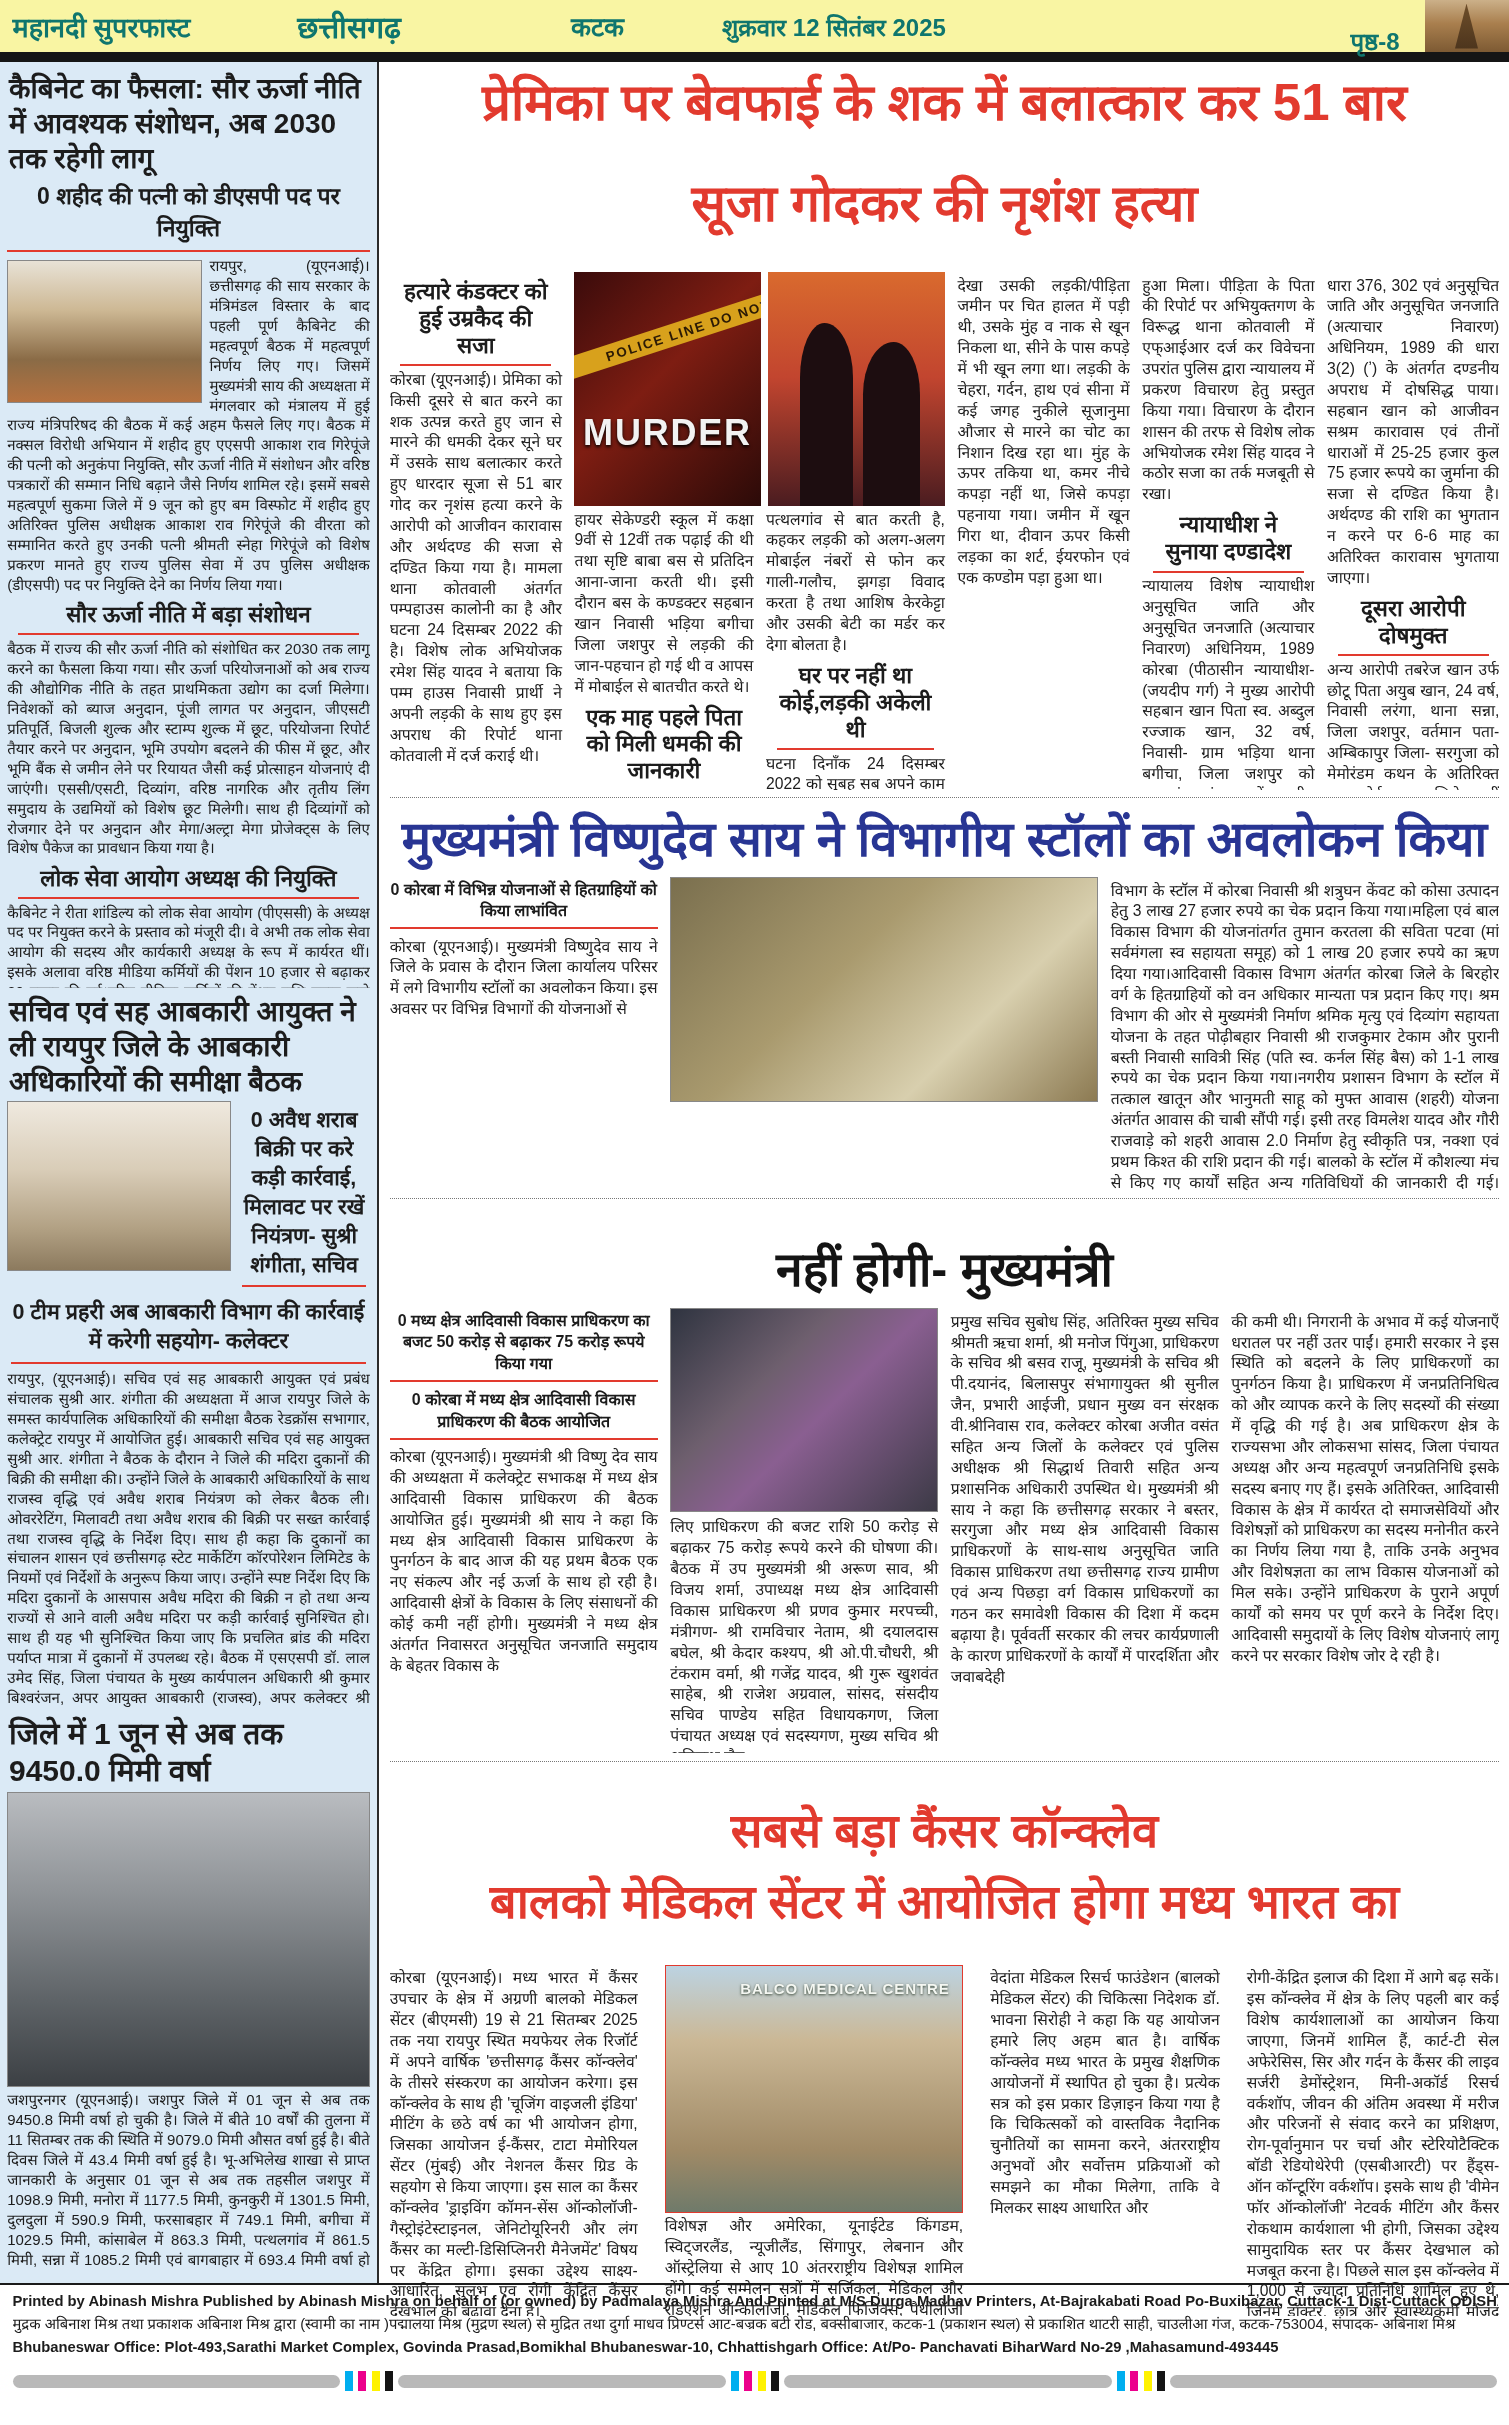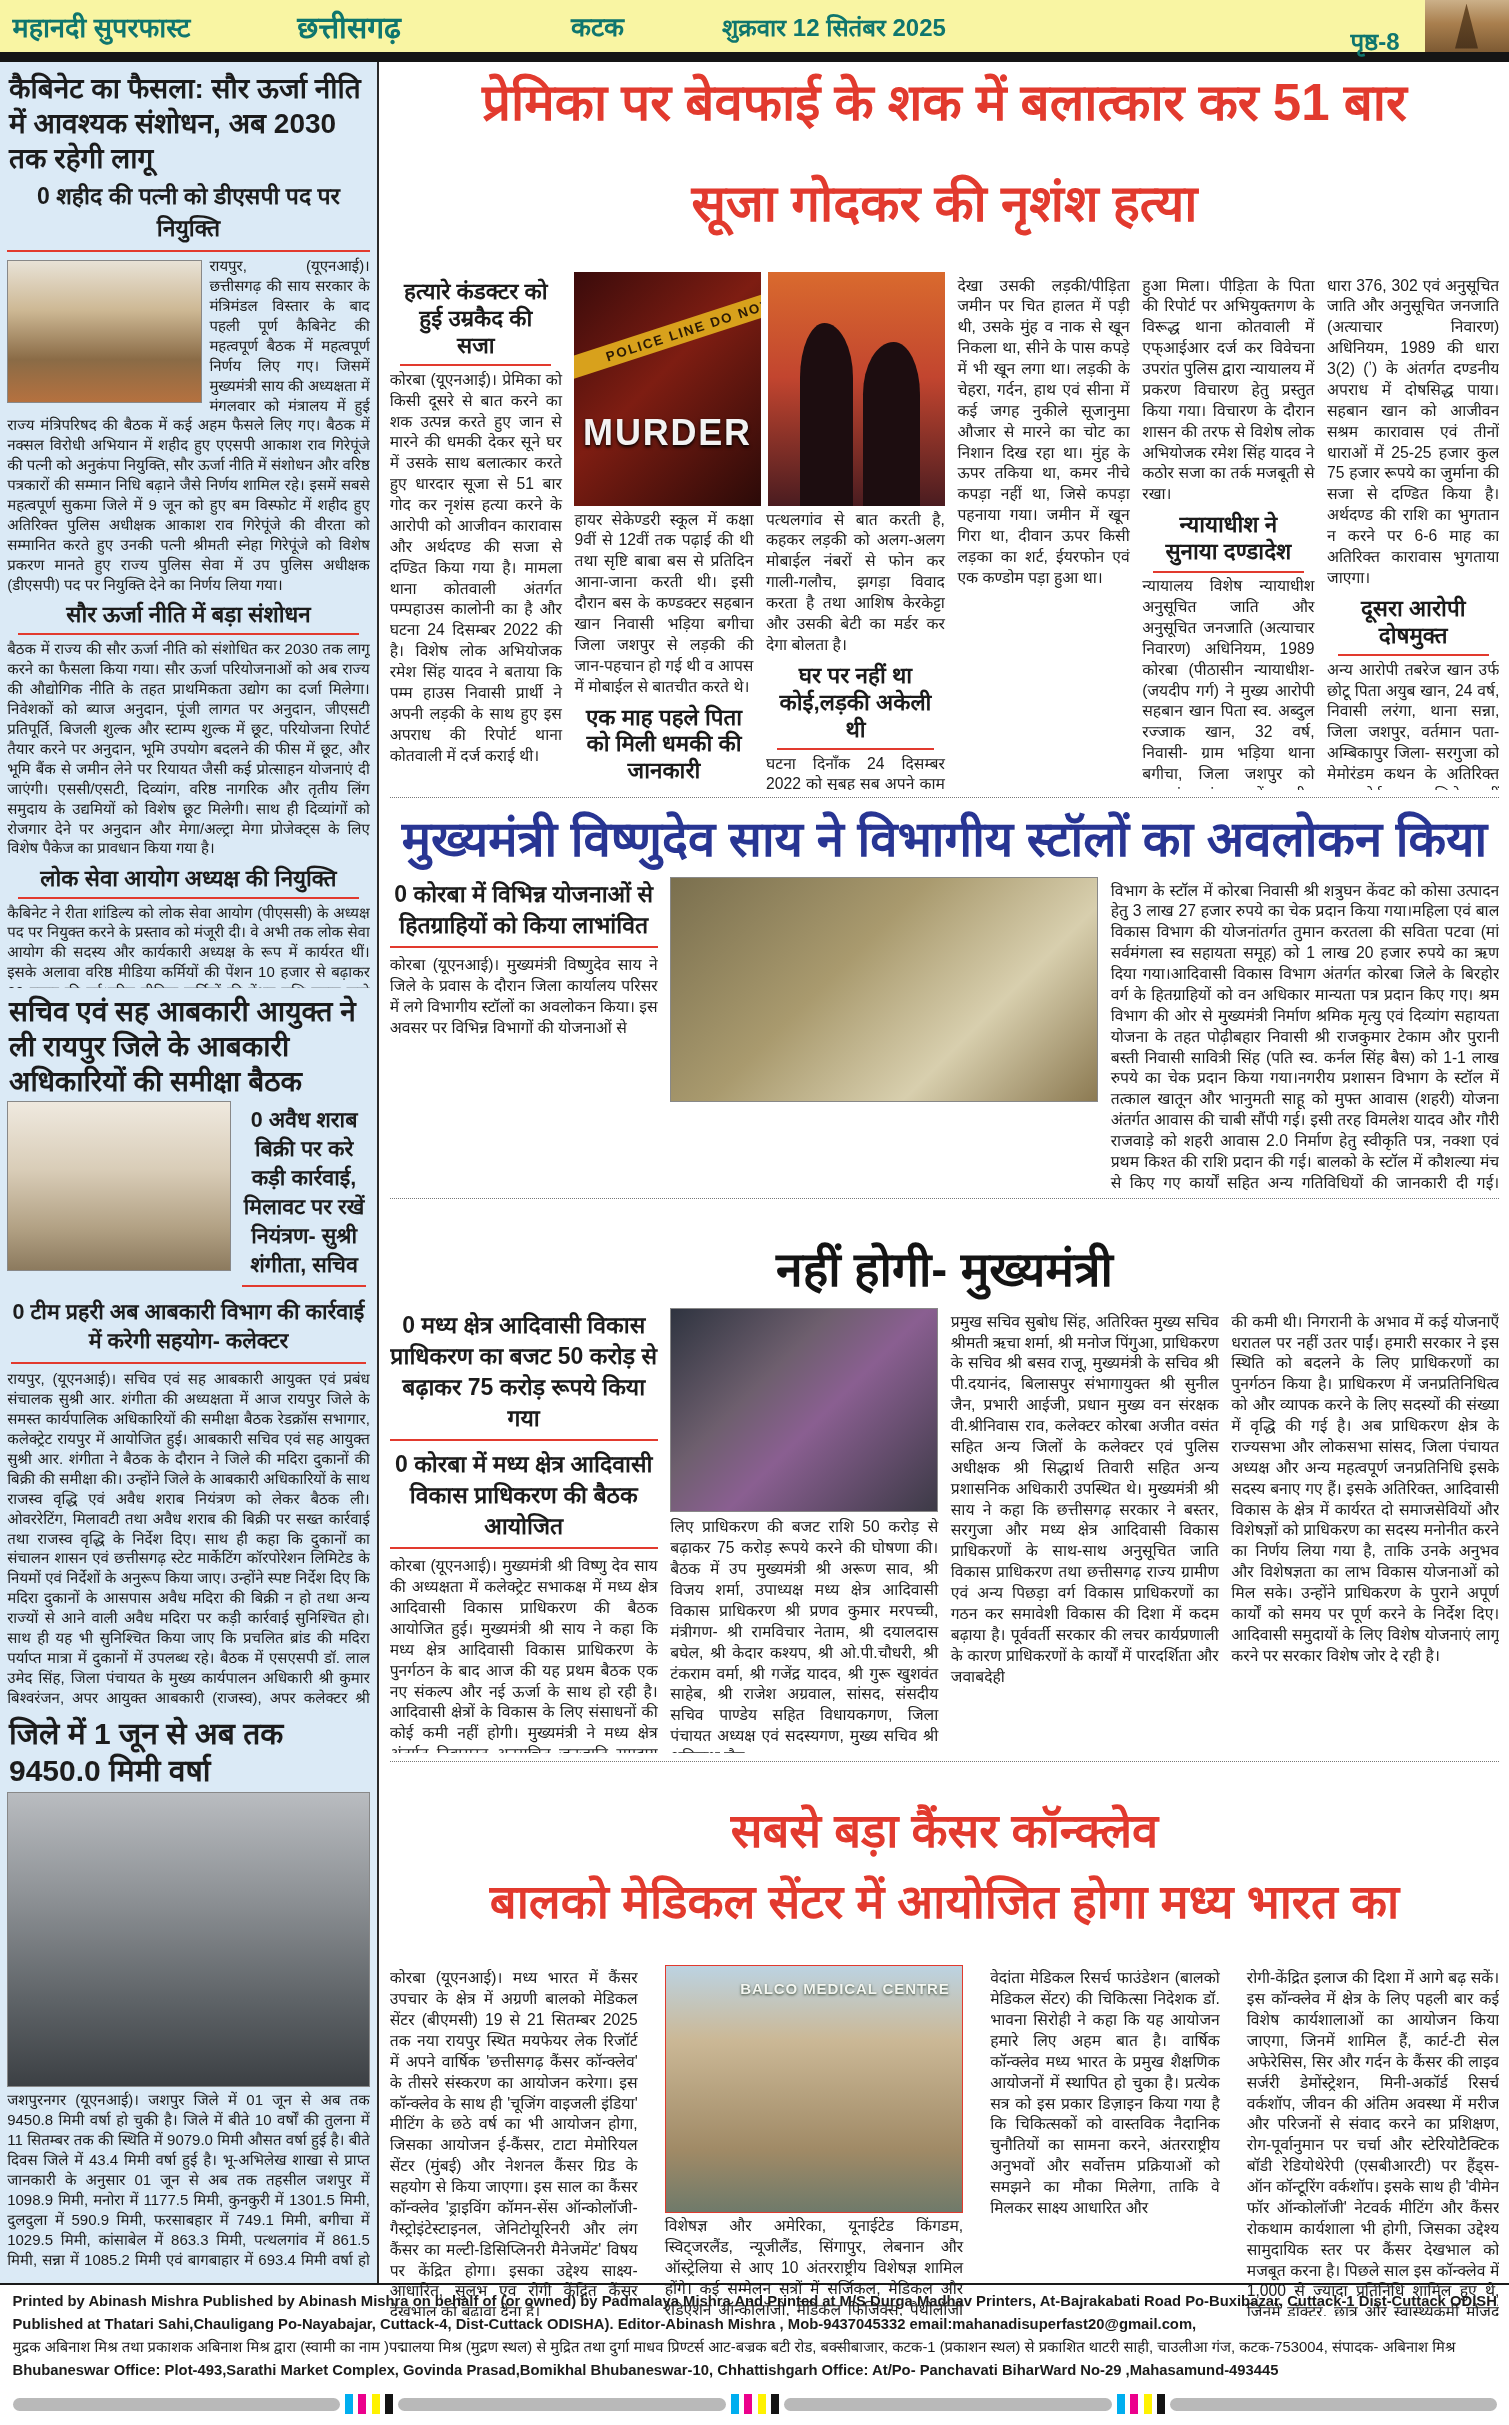--- a/index.html
+++ b/index.html
@@ -89,21 +89,21 @@
 
   
   .sec-tribal{height:547px;}
   .black-headline{color:#141414;font-weight:bold;text-align:center;line-height:1.3;}
   .tribal-h1{font-size:48px;}
   .tribal-h2{font-size:48px;margin-bottom:7.2px;}
   .tribal-cols{display:flex;gap:12.5px;}
   .tcol{flex:1;min-width:0;}
   .tribal-photo{width:100%;height:204px;margin-bottom:5.4px;
      background:linear-gradient(135deg,#2f3440 0%,#6e5f6e 35%,#8a5f91 55%,#3c3a46 100%);}
-  .tribal-bullet{font-size:23px;font-weight:bold;text-align:center;line-height:1.35;
+  .tribal-bullet{font-size:16px;font-weight:bold;text-align:center;line-height:1.35;
      padding-bottom:5.4px;border-bottom:2.7px solid #e23a2e;margin:1.8px 0 7.2px 0;}
 
   
   .sec-cancer{height:547px;}
   .cancer-h1{font-size:47px;margin-top:3.6px;}
   .cancer-h2{font-size:47px;margin-bottom:9px;}
   .cancer-cols{display:flex;gap:27px;}
   .ccol1{flex:1.08;min-width:0;}
   .ccol2{flex:1.3;min-width:0;}
   .ccol3{flex:1;min-width:0;}
@@ -283,21 +283,20 @@
             <p class="body-txt">रोगी-केंद्रित इलाज की दिशा में आगे बढ़ सकें। इस कॉन्क्लेव में क्षेत्र के लिए पहली बार कई विशेष कार्यशालाओं का आयोजन किया जाएगा, जिनमें शामिल हैं, कार्ट-टी सेल अफेरेसिस, सिर और गर्दन के कैंसर की लाइव सर्जरी डेमोंस्ट्रेशन, मिनी-अकॉर्ड रिसर्च वर्कशॉप, जीवन की अंतिम अवस्था में मरीज और परिजनों से संवाद करने का प्रशिक्षण, रोग-पूर्वानुमान पर चर्चा और स्टेरियोटैक्टिक बॉडी रेडियोथेरेपी (एसबीआरटी) पर हैंड्स-ऑन कॉन्टूरिंग वर्कशॉप। इसके साथ ही 'वीमेन फॉर ऑन्कोलॉजी' नेटवर्क मीटिंग और कैंसर रोकथाम कार्यशाला भी होगी, जिसका उद्देश्य सामुदायिक स्तर पर कैंसर देखभाल को मजबूत करना है। पिछले साल इस कॉन्क्लेव में 1,000 से ज्यादा प्रतिनिधि शामिल हुए थे, जिनमें डॉक्टर, छात्र और स्वास्थ्यकर्मी मौजूद थे। इस साल और भी बड़ी संख्या में भागीदारी की उम्मीद है।</p>
           </div>
         </div>
       </section>
 
     </main>
   </div>
 
   <footer class="footer">
     <div class="f-line">Printed by Abinash Mishra Published by Abinash Mishra on behalf of (or owned) by Padmalaya Mishra And Printed at M/S Durga Madhav Printers, At-Bajrakabati Road Po-Buxibazar, Cuttack-1 Dist-Cuttack ODISHA)</div>
-    <div class="f-line">Published at Thatari Sahi,Chauligang Po-Nayabajar, Cuttack-4, Dist-Cuttack ODISHA). Editor-Abinash Mishra , Mob-9437045332 email:mahanadisuperfast20@gmail.com,</div>
     <div class="f-line f-line-hi">मुद्रक अबिनाश मिश्र तथा प्रकाशक अबिनाश मिश्र द्वारा (स्वामी का नाम )पद्मालया मिश्र (मुद्रण स्थल) से मुद्रित तथा दुर्गा माधव प्रिण्टर्स आट-बज्रक बटी रोड, बक्सीबाजार, कटक-1 (प्रकाशन स्थल) से प्रकाशित थाटरी साही, चाउलीआ गंज, कटक-753004, संपादक- अबिनाश मिश्र</div>
     <div class="f-line">Bhubaneswar Office: Plot-493,Sarathi Market Complex, Govinda Prasad,Bomikhal Bhubaneswar-10, Chhattishgarh Office: At/Po- Panchavati BiharWard No-29 ,Mahasamund-493445</div>
     <div class="colorbar">
       <div class="cb-gray"></div>
       <div class="cb-mark cb-c"></div>
       <div class="cb-mark cb-m"></div>
       <div class="cb-mark cb-y"></div>
       <div class="cb-mark cb-k"></div>
       <div class="cb-gray"></div>
       <div class="cb-mark cb-c"></div>

